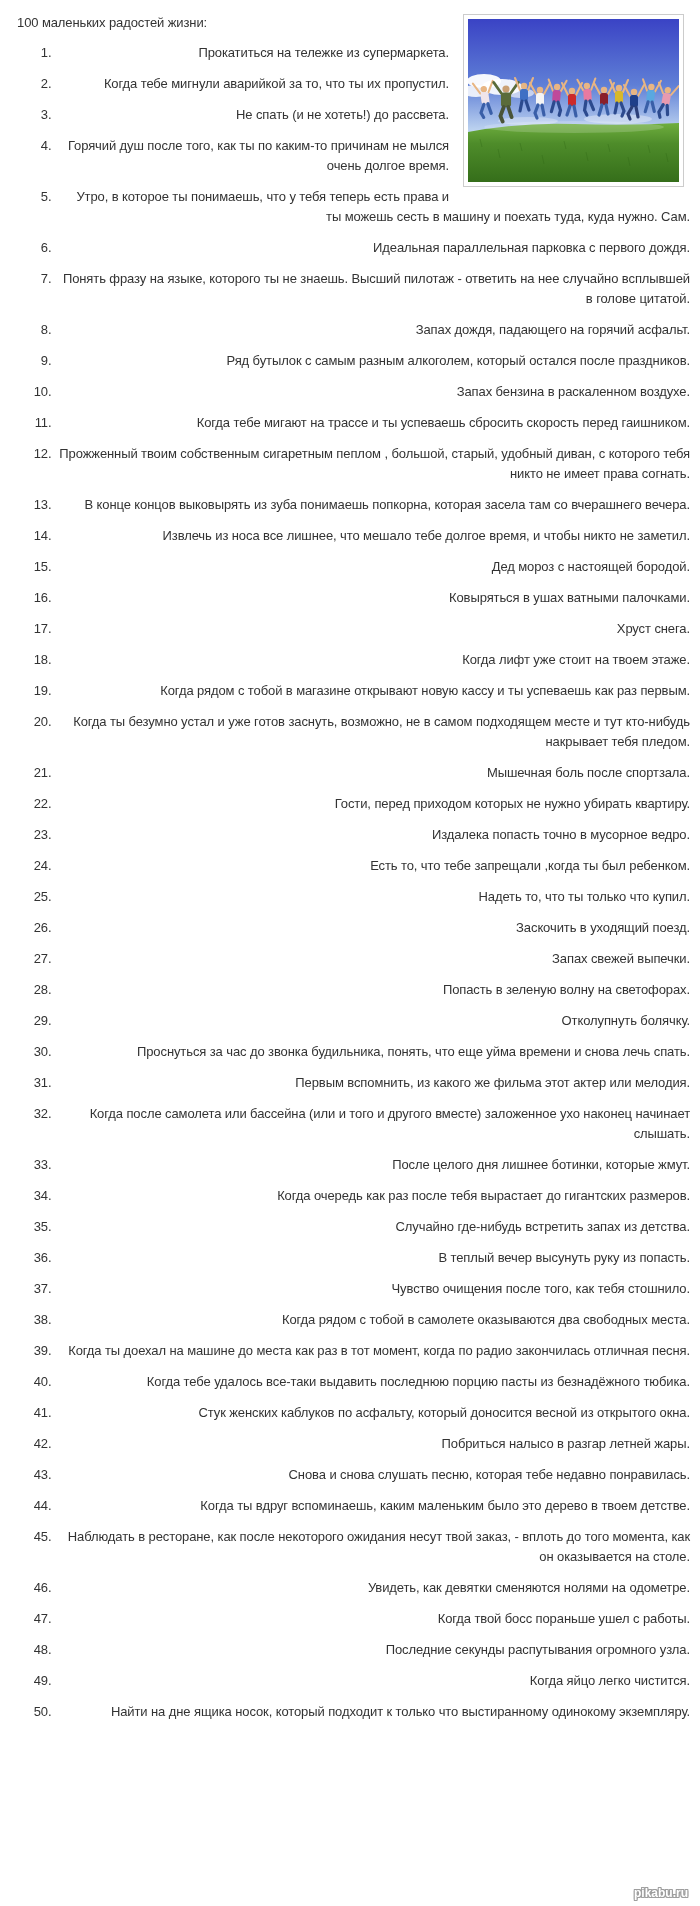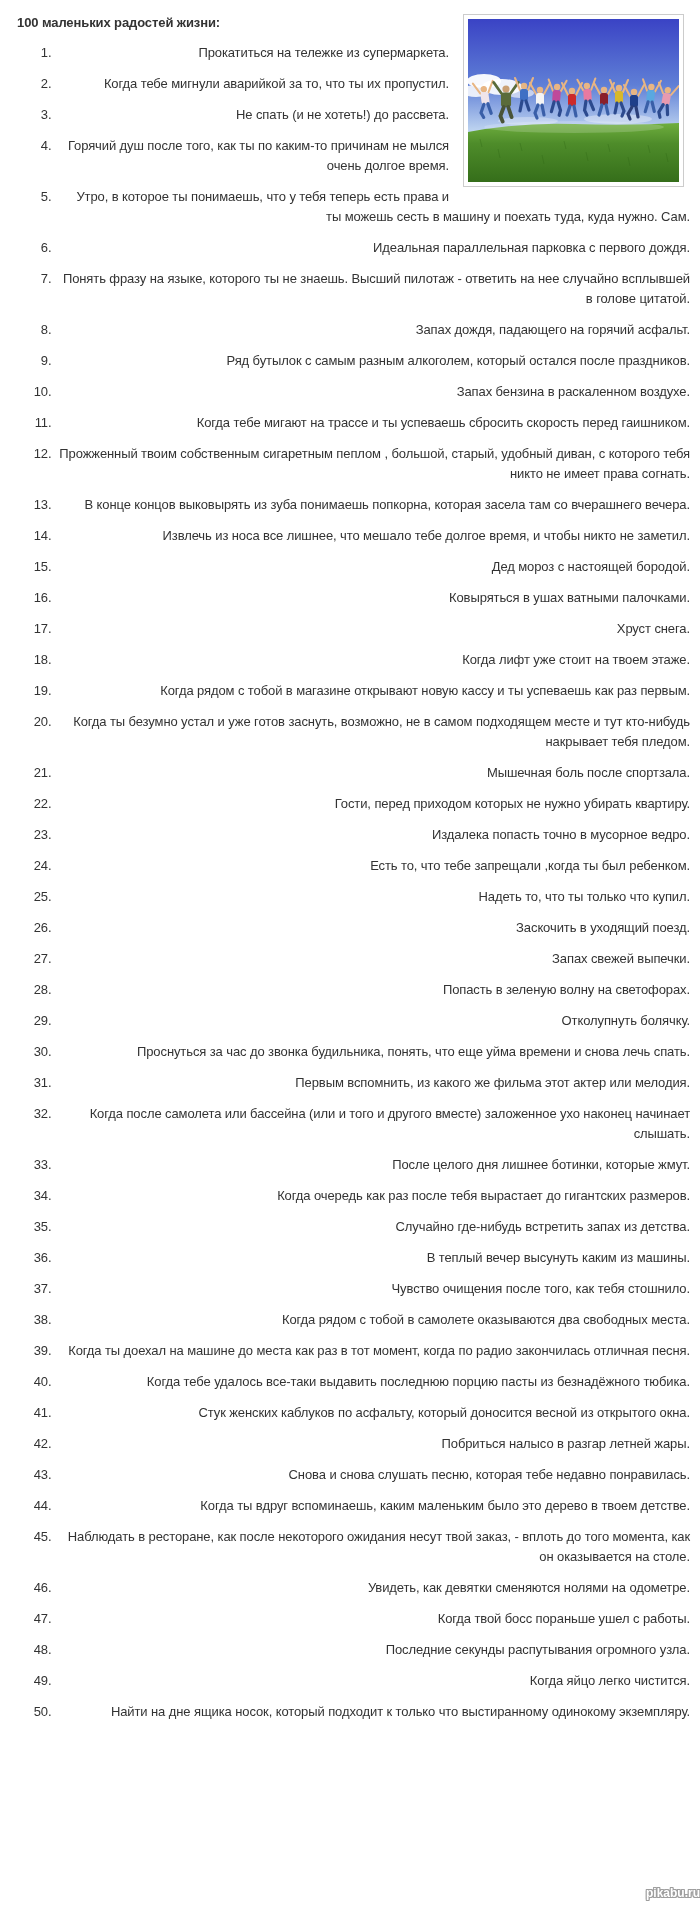--- a/index.html
+++ b/index.html
@@ -17,30 +17,30 @@
   }
   .photo-frame {
     float:right;
     margin:1px 6px 14px 14px;
     width:211px; height:163px;
     padding:4px;
     border:1px solid #cccccc;
     background:#ffffff;
   }
   .photo-frame svg { display:block; }
-  .title { margin:0 0 10px 0; line-height:20px;font-weight:bold; }
+  .title { margin:0 0 10px 0; line-height:20px; }
   ol.joys { margin:0; padding:0 0 0 38px;text-align:right; }
   ol.joys li {
     line-height:20px;
     margin:0 0 11px 0;
     padding-left:3px;
   }
   .watermark {
     position:absolute;
-    right:0; bottom:6px;
+    right:12px; bottom:6px;
     font-size:12px; font-weight:bold;
     letter-spacing:0;
     color:#ffffff;
     text-shadow:
       -1px 0 #9e9e9e, 1px 0 #9e9e9e, 0 -1px #9e9e9e, 0 1px #9e9e9e,
       -1px -1px #9e9e9e, 1px 1px #9e9e9e, -1px 1px #9e9e9e, 1px -1px #9e9e9e;
   }
 </style>
 </head>
 <body>
@@ -188,21 +188,21 @@
       <li>Заскочить в уходящий поезд.</li>
       <li>Запах свежей выпечки.</li>
       <li>Попасть в зеленую волну на светофорах.</li>
       <li>Отколупнуть болячку.</li>
       <li>Проснуться за час до звонка будильника, понять, что еще уйма времени и снова лечь спать.</li>
       <li>Первым вспомнить, из какого же фильма этот актер или мелодия.</li>
       <li>Когда после самолета или бассейна (или и того и другого вместе) заложенное ухо наконец начинает слышать.</li>
       <li>После целого дня лишнее ботинки, которые жмут.</li>
       <li>Когда очередь как раз после тебя вырастает до гигантских размеров.</li>
       <li>Случайно где-нибудь встретить запах из детства.</li>
-      <li>В теплый вечер высунуть каким из машины.</li>
+      <li>В теплый вечер высунуть руку из попасть.</li>
       <li>Чувство очищения после того, как тебя стошнило.</li>
       <li>Когда рядом с тобой в самолете оказываются два свободных места.</li>
       <li>Когда ты доехал на машине до места как раз в тот момент, когда по радио закончилась отличная песня.</li>
       <li>Когда тебе удалось все-таки выдавить последнюю порцию пасты из безнадёжного тюбика.</li>
       <li>Стук женских каблуков по асфальту, который доносится весной из открытого окна.</li>
       <li>Побриться налысо в разгар летней жары.</li>
       <li>Снова и снова слушать песню, которая тебе недавно понравилась.</li>
       <li>Когда ты вдруг вспоминаешь, каким маленьким было это дерево в твоем детстве.</li>
       <li>Наблюдать в ресторане, как после некоторого ожидания несут твой заказ, - вплоть до того момента, как он оказывается на столе.</li>
       <li>Увидеть, как девятки сменяются нолями на одометре.</li>

